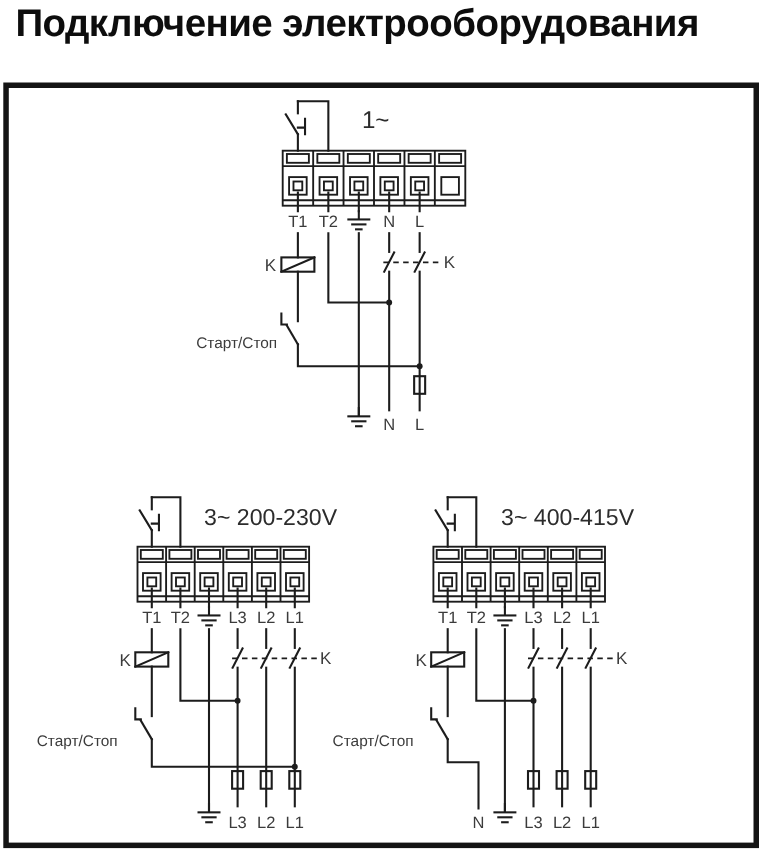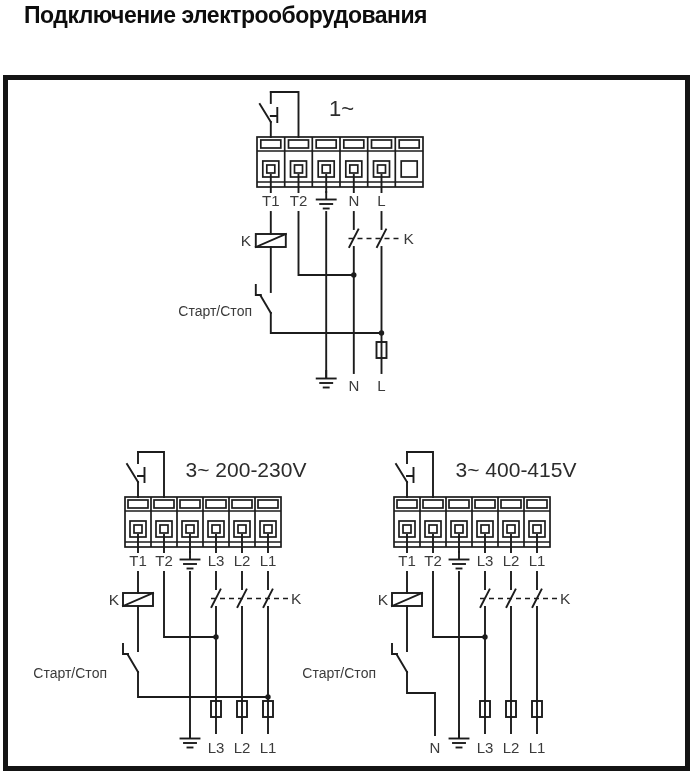--- a/index.html
+++ b/index.html
@@ -4,22 +4,22 @@
 <style>
   html,body{margin:0;padding:0;}
   body{
     width:693px;height:775px;
     background:#ffffff;
     position:relative;
     overflow:hidden;
     font-family:"Liberation Sans", sans-serif;
   }
   .page-title{
-    position:absolute;left:24px;top:2px;
-    font-size:23px;font-weight:bold;color:#0d0d0d;
+    position:absolute;left:14px;top:2px;
+    font-size:35px;font-weight:bold;color:#0d0d0d;
     letter-spacing:-0.5px;white-space:nowrap;
   }
   .frame{
     position:absolute;left:3px;top:75px;
     width:687px;height:696px;
     box-sizing:border-box;
     border:5px solid #141414;
     background:#ffffff;
   }
   svg{position:absolute;overflow:visible;}

